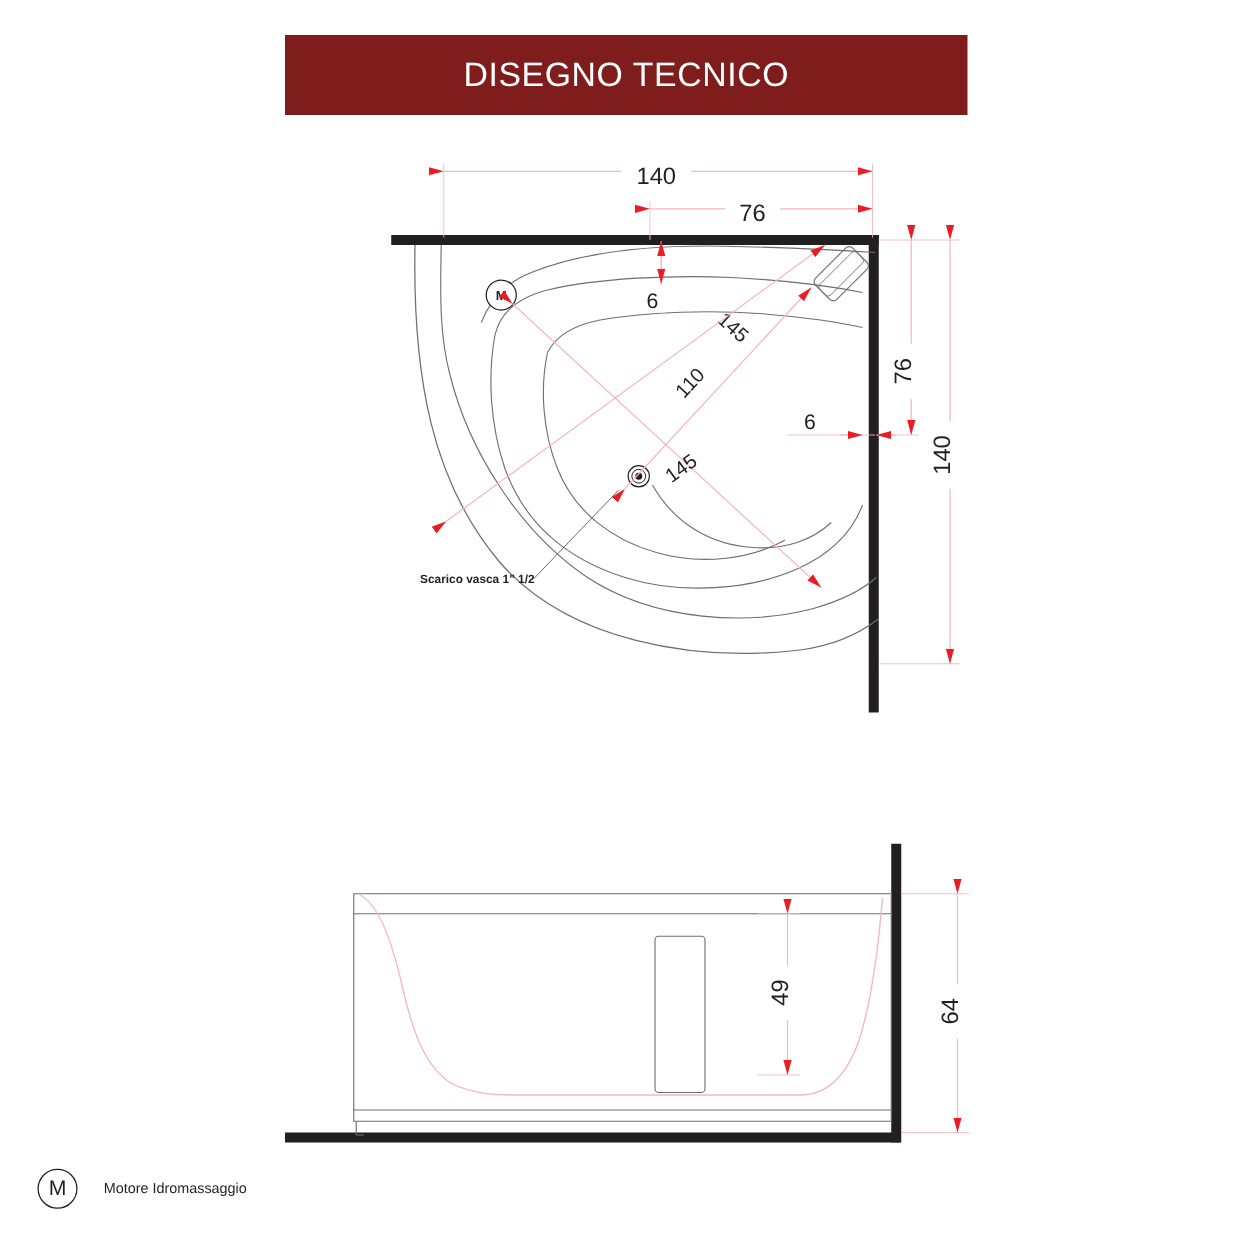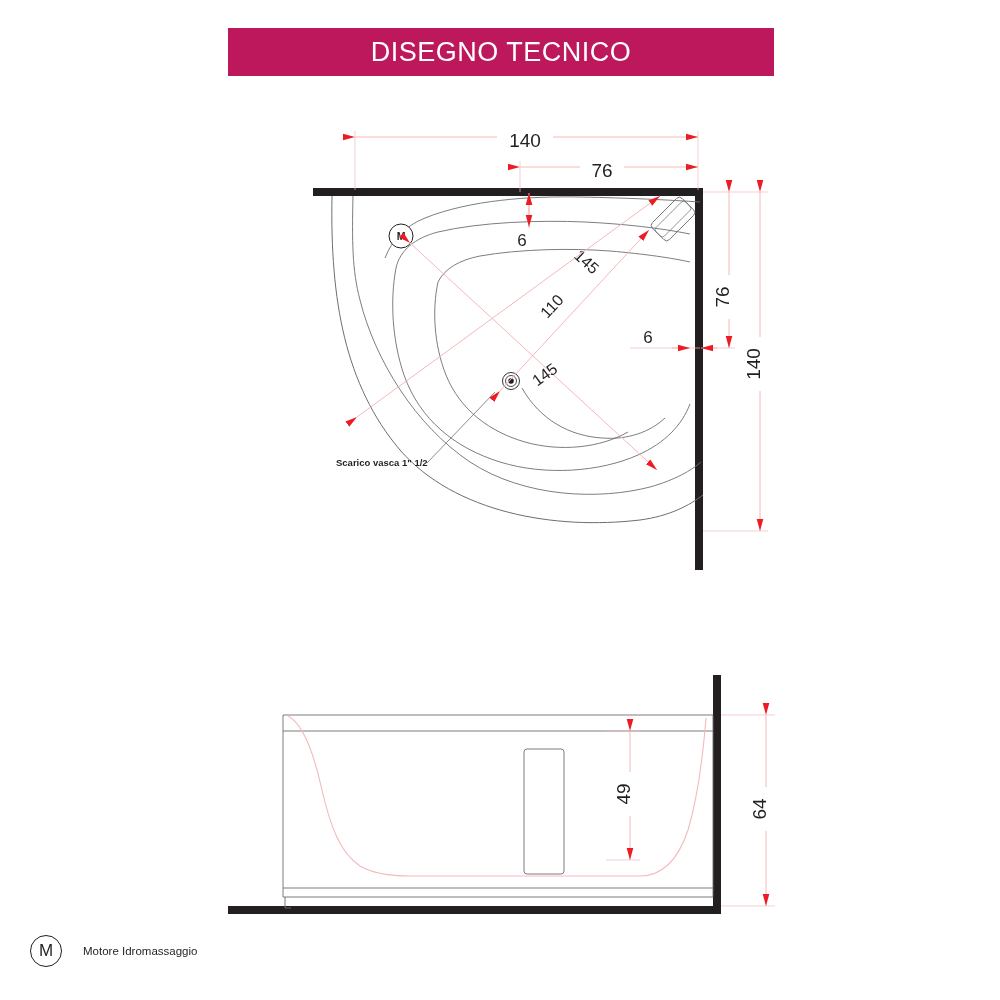--- a/index.html
+++ b/index.html
@@ -18,22 +18,22 @@
     position: absolute;
     left: 0; top: 0;
     width: 1000px;
     height: 1000px;
   }
   .title-banner {
     position: absolute;
     left: 228px;
     top: 28px;
     width: 546px;
-    height: 48px;
-    background: #be185d;
+    height: 64px;
+    background: #7f1d1d;
     display: flex;
     align-items: center;
     justify-content: center;
   }
   .title-banner .title-text {
     color: #ffffff;
     font-family: "Liberation Sans", sans-serif;
     font-size: 27px;
     font-weight: 400;
     letter-spacing: 0.5px;

